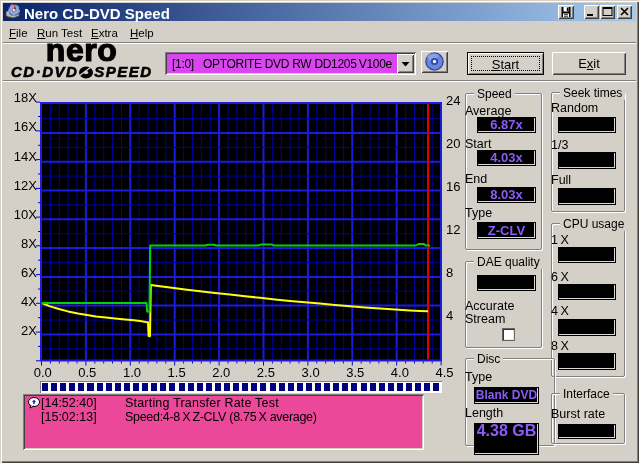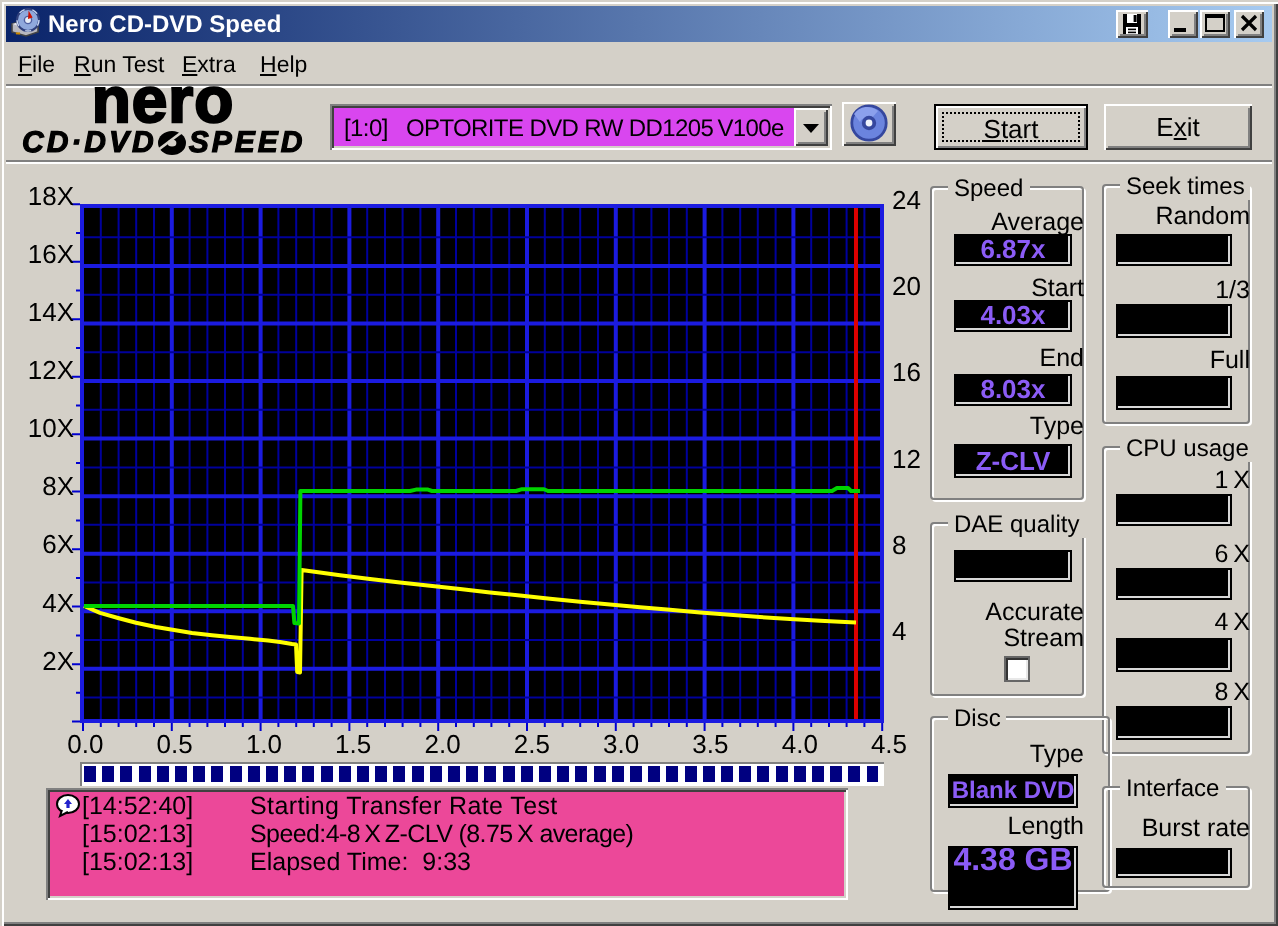--- a/index.html
+++ b/index.html
@@ -2,35 +2,35 @@
 <html><head><meta charset="utf-8"><style>
 *{margin:0;padding:0;box-sizing:border-box}
 html,body{width:639px;height:463px;overflow:hidden}
 body{font-family:"Liberation Sans",sans-serif;background:#d4d0c8;position:relative;
 box-shadow: inset 1px 1px 0 #d4d0c8, inset 2px 2px 0 #ffffff, inset -1px -1px 0 #404040, inset -2px -2px 0 #808080;}
 .abs{position:absolute}
 .raised{background:#d4d0c8;box-shadow: inset 1px 1px 0 #ffffff, inset -1px -1px 0 #404040, inset 2px 2px 0 #d4d0c8, inset -2px -2px 0 #808080;}
 .sunken2{box-shadow: inset 1px 1px 0 #808080, inset -1px -1px 0 #ffffff, inset 2px 2px 0 #404040, inset -2px -2px 0 #d4d0c8;}
 .group{position:absolute;border:1px solid #808080;border-radius:2px;box-shadow:1px 1px 0 #fff, inset 1px 1px 0 #fff;}
 .glabel{position:absolute;top:-6px;left:8px;background:#d4d0c8;padding:0 3px;font-size:12px;line-height:13px;white-space:nowrap}
-.flabel{position:absolute;font-size:12.5px;line-height:13px;text-align:right;white-space:nowrap}
+.flabel{position:absolute;font-size:12.5px;line-height:13px;text-align:left;white-space:nowrap}
 .lcd{position:absolute;background:#000;border:1px solid #000;box-shadow:inset -1px -1px 0 #d8d8d8;color:#8b5cf6;font-weight:bold;font-size:13px;text-align:center;white-space:nowrap;overflow:hidden}
 </style></head><body>
 
 <div class="abs" style="left:3px;top:3px;width:633px;height:18px;background:linear-gradient(to right,#0a246a,#a6caf0);"></div>
 <svg class="abs" style="left:5px;top:4px" width="16" height="16" viewBox="0 0 16 16">
   <path d="M1 8 L8 6 L14 8 L14 12 L8 14 L1 12 Z" fill="#b8b8c0" stroke="#444" stroke-width="0.8"></path>
   <path d="M1 8 L8 6 L14 8 L8 10 Z" fill="#e8e8ee"></path>
   <circle cx="9" cy="6" r="5.5" fill="#8fa8dc" stroke="#30407c" stroke-width="1"></circle>
   <circle cx="9" cy="6" r="5.5" fill="none" stroke="#c9d6f0" stroke-width="0.7" stroke-dasharray="3 4"></circle>
   <circle cx="9" cy="6" r="1.8" fill="#e8eef8" stroke="#5060a0" stroke-width="0.7"></circle>
   <path d="M9.3 1.2 L11.3 4.8 L9 5.5 Z" fill="#cc1100"></path>
   <rect x="3" y="12.2" width="2" height="1" fill="#cc8800"></rect>
 </svg>
-<div class="abs" style="left:24px;top:5px;font-size:12px;font-weight:bold;color:#fff;letter-spacing:0px">Nero CD-DVD Speed</div>
+<div class="abs" style="left:24px;top:5px;font-size:15px;font-weight:bold;color:#fff;letter-spacing:0px">Nero CD-DVD Speed</div>
 
 <div class="abs raised" style="left:558px;top:5px;width:16px;height:14px">
  <svg width="16" height="14" viewBox="0 0 16 14">
       <rect x="3.5" y="2" width="9" height="10" fill="#000"></rect>
       <rect x="5.5" y="2" width="5" height="4.5" fill="#fff"></rect>
       <rect x="8.8" y="2.5" width="1.5" height="3.5" fill="#000"></rect>
       <rect x="5" y="8.5" width="6" height="3.5" fill="#fff"></rect>
       <rect x="6" y="9.3" width="4" height="0.8" fill="#000"></rect>
       <rect x="6" y="10.8" width="4" height="0.8" fill="#000"></rect>
     </svg>
@@ -140,21 +140,20 @@
 </div>
 
 <div class="abs sunken2" style="left:23px;top:394px;width:401px;height:56px;background:#ec4899;font-size:12.5px">
   <svg class="abs" style="left:4px;top:3px" width="14" height="12" viewBox="0 0 14 12">
     <ellipse cx="7" cy="5" rx="5.5" ry="4.5" fill="#fff" stroke="#000" stroke-width="1"></ellipse>
     <path d="M4 8 L3 11 L7 9" fill="#fff" stroke="#000" stroke-width="1"></path>
     <path d="M7 2.5 L9 5 L7.8 5 L7.8 7 L6.2 7 L6.2 5 L5 5 Z" fill="#2222cc"></path>
   </svg>
   <div class="abs" style="left:18px;top:2px;line-height:14px;white-space:nowrap"><span style="display:inline-block;width:84px">[14:52:40]</span><span style="letter-spacing:0.2px">Starting Transfer Rate Test</span></div>
   <div class="abs" style="left:18px;top:16px;line-height:14px;white-space:nowrap"><span style="display:inline-block;width:84px">[15:02:13]</span><span style="letter-spacing:-0.3px">Speed:4-8 X Z-CLV (8.75 X average)</span></div>
-  <div class="abs" style="left:18px;top:30px;line-height:14px;white-space:nowrap"><span style="display:inline-block;width:84px">[15:02:13]</span>Elapsed Time:&nbsp; 9:33</div>
 </div>
 
 <div class="group" style="left:465px;top:93px;width:77px;height:157px">
     <span class="glabel">Speed</span>
   </div>
 <div class="flabel" style="left:465px;top:105px;width:77px">Average</div>
 <div class="lcd" style="left:477px;top:117px;width:59px;height:16px;line-height:14px">6.87x</div>
 <div class="flabel" style="left:465px;top:138px;width:77px">Start</div>
 <div class="lcd" style="left:477px;top:150px;width:59px;height:16px;line-height:14px">4.03x</div>
 <div class="flabel" style="left:465px;top:173px;width:77px">End</div>

